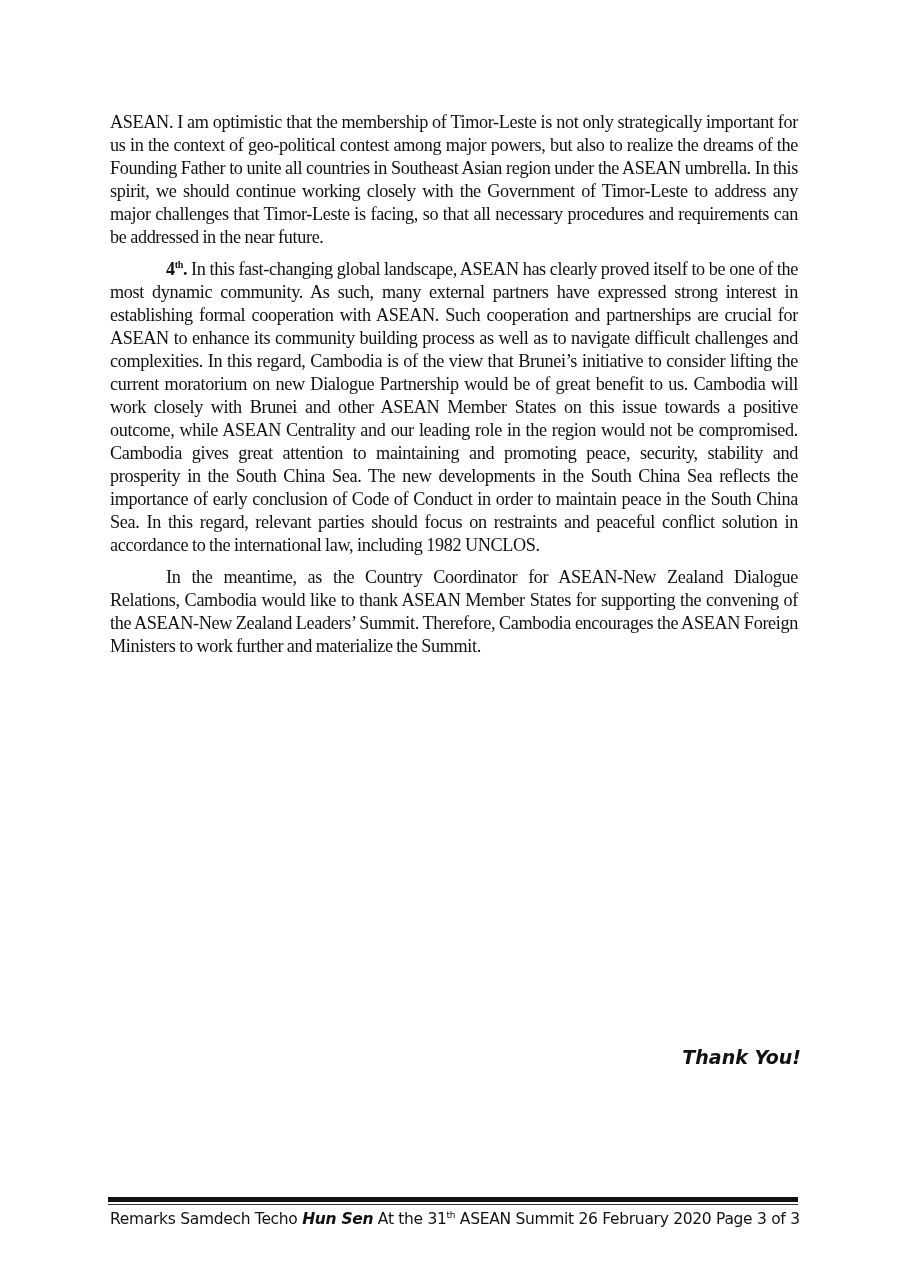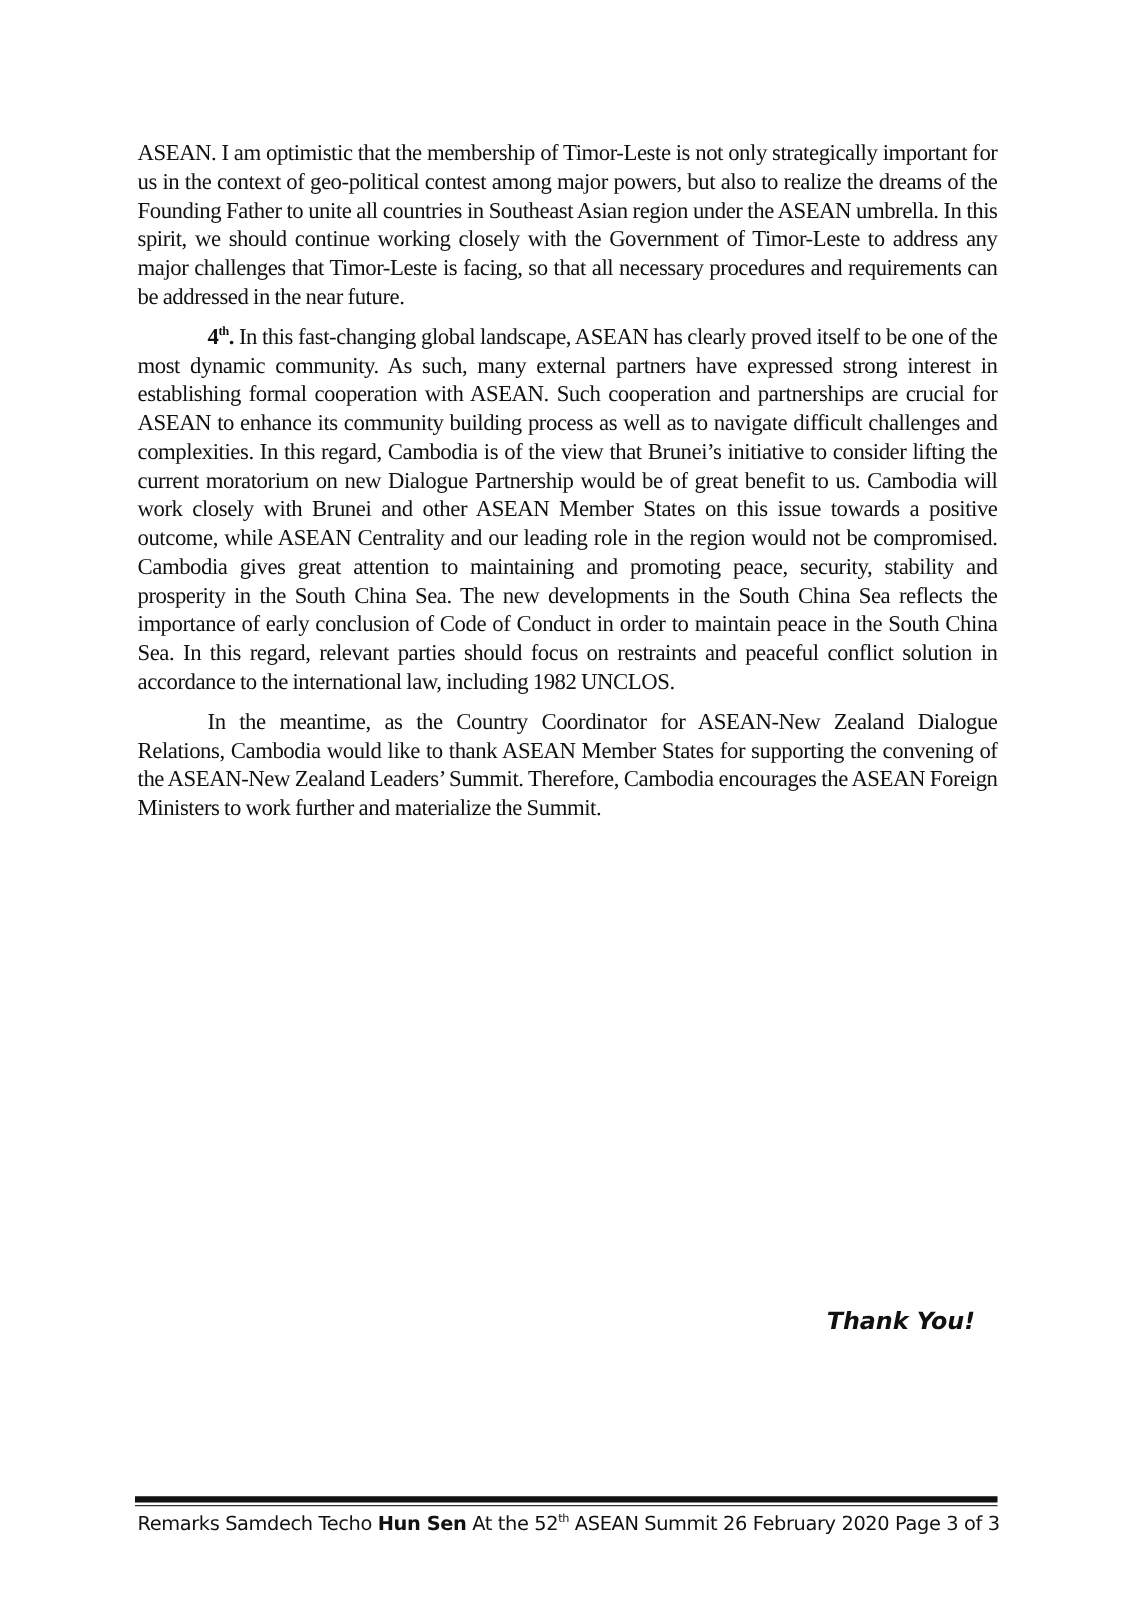--- a/index.html
+++ b/index.html
@@ -12,43 +12,43 @@
       font-size: 18.2px; line-height: 23px; text-align: justify;
       margin: 0 0 9px 0; letter-spacing: -0.35px; word-spacing: -0.5px;
       font-stretch: condensed;
       font-family: Liberation Serif, serif;
     }
     .indent { text-indent: 56px; }
     .bold { font-weight: bold; }
     sup { font-size: 10px; line-height: 0; vertical-align: super; }
     .ordinal sup { font-weight: bold; }
     .thanks {
-      position: absolute; right: 125px; top: 1046px;
+      position: absolute; right: 104px; top: 1046px;
       font-size: 19px; font-weight: bold; font-style: italic;
     }
     .footer-rule-thick { position: absolute; left: 108px; width: 690px; top: 1197px; height: 5px; background: #111; }
     .footer-rule-thin { position: absolute; left: 108px; width: 690px; top: 1204px; height: 1px; background: #333; }
     .footer {
       position: absolute; left: 110px; top: 1210px; font-size: 15.5px;
       letter-spacing: -0.3px; white-space: nowrap;
     }
     .footer .it { }
-    .footer .bi { font-weight: bold; }
+    .footer .bi { font-style: italic; font-weight: bold; }
     .footer sup { font-size: 9px; }
   </style>
 </head>
 <body>
 
 <div class="page">
   <p class="para">ASEAN. I am optimistic that the membership of Timor-Leste is not only strategically important for us in the context of geo-political contest among major powers, but also to realize the dreams of the Founding Father to unite all countries in Southeast Asian region under the ASEAN umbrella. In this spirit, we should continue working closely with the Government of Timor-Leste to address any major challenges that Timor-Leste is facing, so that all necessary procedures and requirements can be addressed in the near future.</p>
 
   <p class="para indent"><span class="ordinal bold"><span>4</span><sup>th</sup><span>.</span></span><span> In this fast-changing global landscape, ASEAN has clearly proved itself to be one of the most dynamic community. As such, many external partners have expressed strong interest in establishing formal cooperation with ASEAN. Such cooperation and partnerships are crucial for ASEAN to enhance its community building process as well as to navigate difficult challenges and complexities. In this regard, Cambodia is of the view that Brunei’s initiative to consider lifting the current moratorium on new Dialogue Partnership would be of great benefit to us. Cambodia will work closely with Brunei and other ASEAN Member States on this issue towards a positive outcome, while ASEAN Centrality and our leading role in the region would not be compromised. Cambodia gives great attention to maintaining and promoting peace, security, stability and prosperity in the South China Sea. The new developments in the South China Sea reflects the importance of early conclusion of Code of Conduct in order to maintain peace in the South China Sea. In this regard, relevant parties should focus on restraints and peaceful conflict solution in accordance to the international law, including 1982 UNCLOS.</span></p>
 
   <p class="para indent">In the meantime, as the Country Coordinator for ASEAN-New Zealand Dialogue Relations, Cambodia would like to thank ASEAN Member States for supporting the convening of the ASEAN-New Zealand Leaders’ Summit. Therefore, Cambodia encourages the ASEAN Foreign Ministers to work further and materialize the Summit.</p>
 
 </div>
 
 <div class="thanks">Thank You!</div>
 
 <div class="footer-rule-thick"></div>
 <div class="footer-rule-thin"></div>
 
-<div class="footer"><span class="it">Remarks Samdech Techo </span><span class="bi">Hun Sen</span><span class="it"> At the 52</span><sup class="it">th</sup><span class="it"> ASEAN Summit 26 February 2020</span><span> Page 3 of 3</span></div>
+<div class="footer"><span class="it">Remarks Samdech Techo </span><span class="bi">Hun Sen</span><span class="it"> At the 31</span><sup class="it">th</sup><span class="it"> ASEAN Summit 26 February 2020</span><span> Page 3 of 3</span></div>
 
 </body></html>

